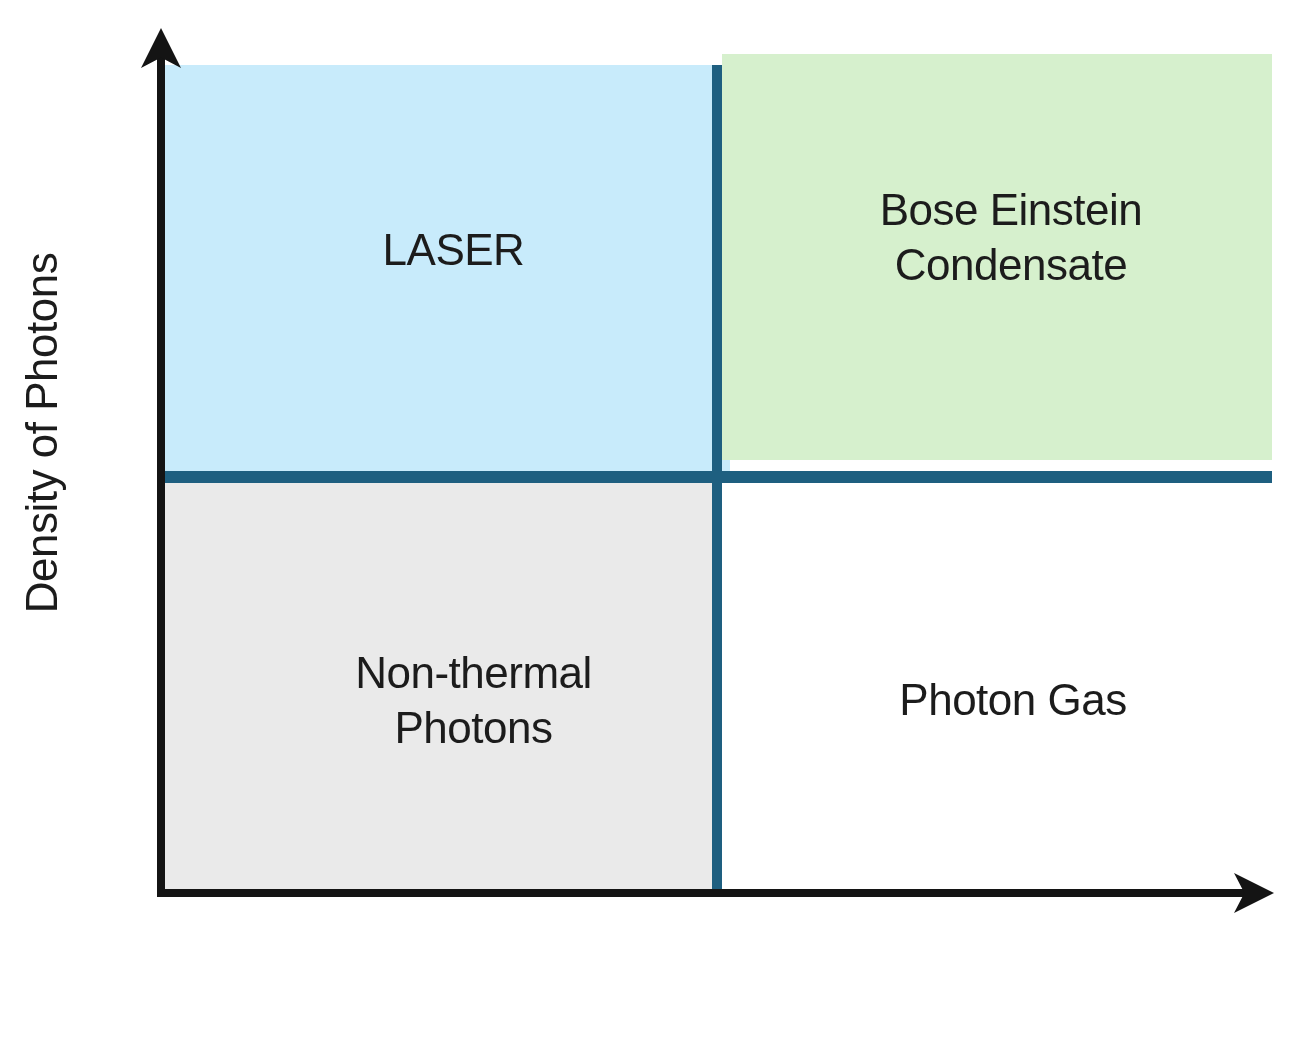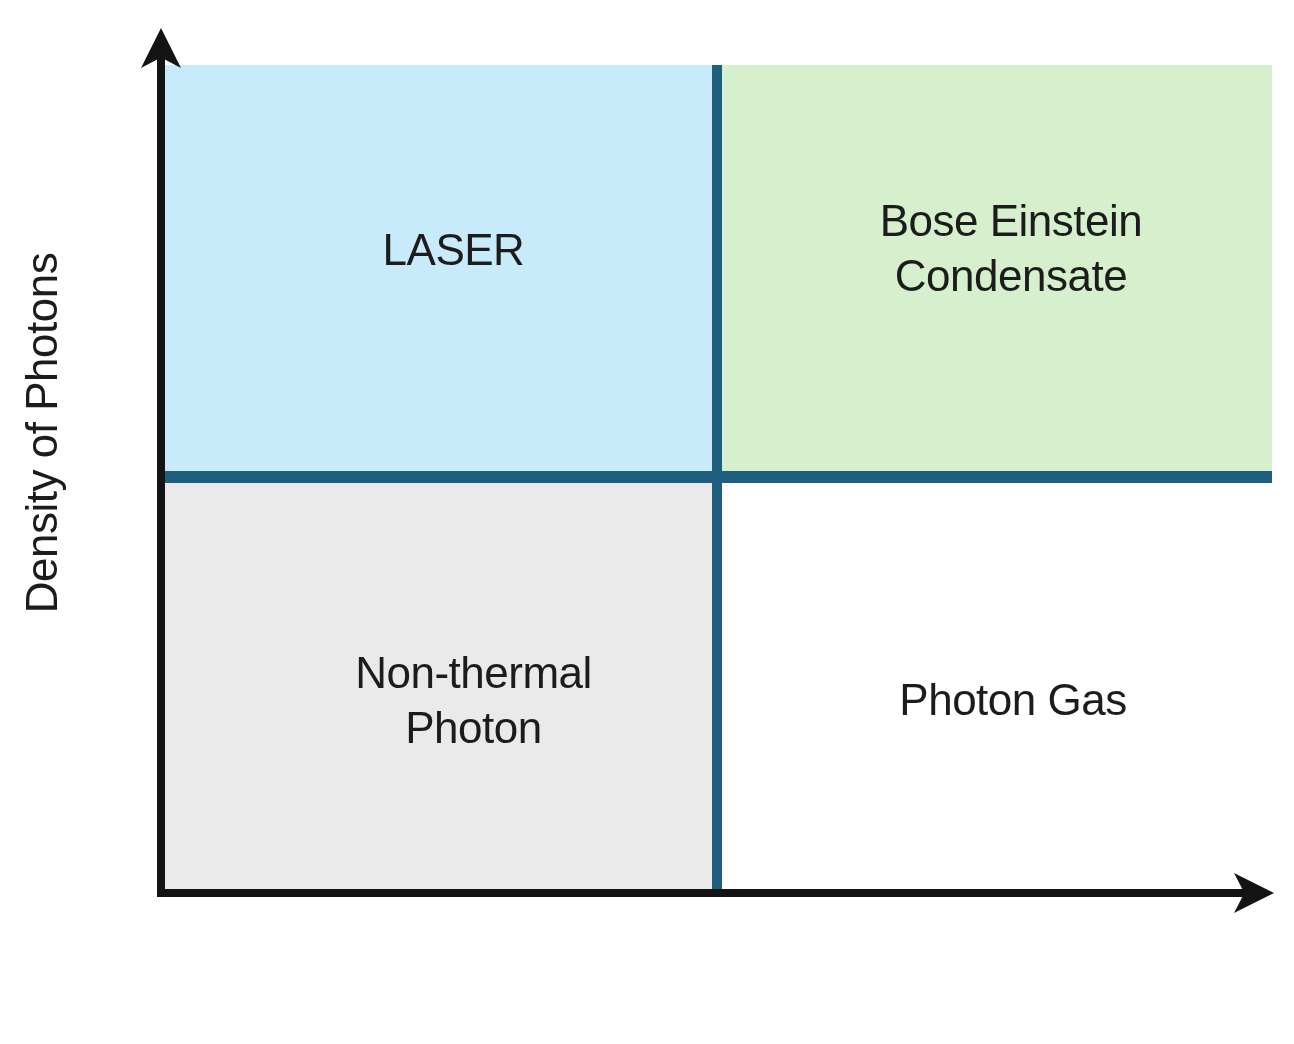--- a/index.html
+++ b/index.html
@@ -19,21 +19,21 @@
 
   
   .quadrant {
     position: absolute;
     display: flex;
     align-items: center;
     justify-content: center;
     text-align: center;
   }
   .q-tl { left: 165px; top: 65px;  width: 517px; height: 406px; padding-left: 48px; }
-  .q-tr { left: 722px; top: 65px;  width: 550px; height: 406px; }
+  .q-tr { left: 722px; top: 54px;  width: 550px; height: 406px; }
   .q-bl { left: 165px; top: 483px; width: 653px; height: 406px; }
   .q-br { left: 722px; top: 483px; width: 550px; height: 406px; }
 
   .qlabel {
     font-size: 44px;
     line-height: 1.26;
     letter-spacing: -0.5px;
     font-weight: 400;
     color: #1c1c1c;
   }
@@ -109,21 +109,21 @@
   <div class="quadrant q-tr" style="background-color: rgb(214, 240, 205);">
     <span class="qlabel">
       <span class="line">Bose Einstein</span>
       <span class="line">Condensate</span>
     </span>
   </div>
 
   <div class="quadrant q-bl" style="background-color: rgb(234, 234, 234);">
     <span class="qlabel">
       <span class="line">Non-thermal</span>
-      <span class="line">Photon</span>
+      <span class="line">Photons</span>
     </span>
   </div>
 
   <div class="quadrant q-br" style="background-color: rgb(255, 255, 255);">
     <span class="qlabel">Photon Gas</span>
   </div>
 
   <div class="divider-v" style="background-color: rgb(30, 95, 128);"></div>
   <div class="divider-h" style="background-color: rgb(30, 95, 128);"></div>
 

